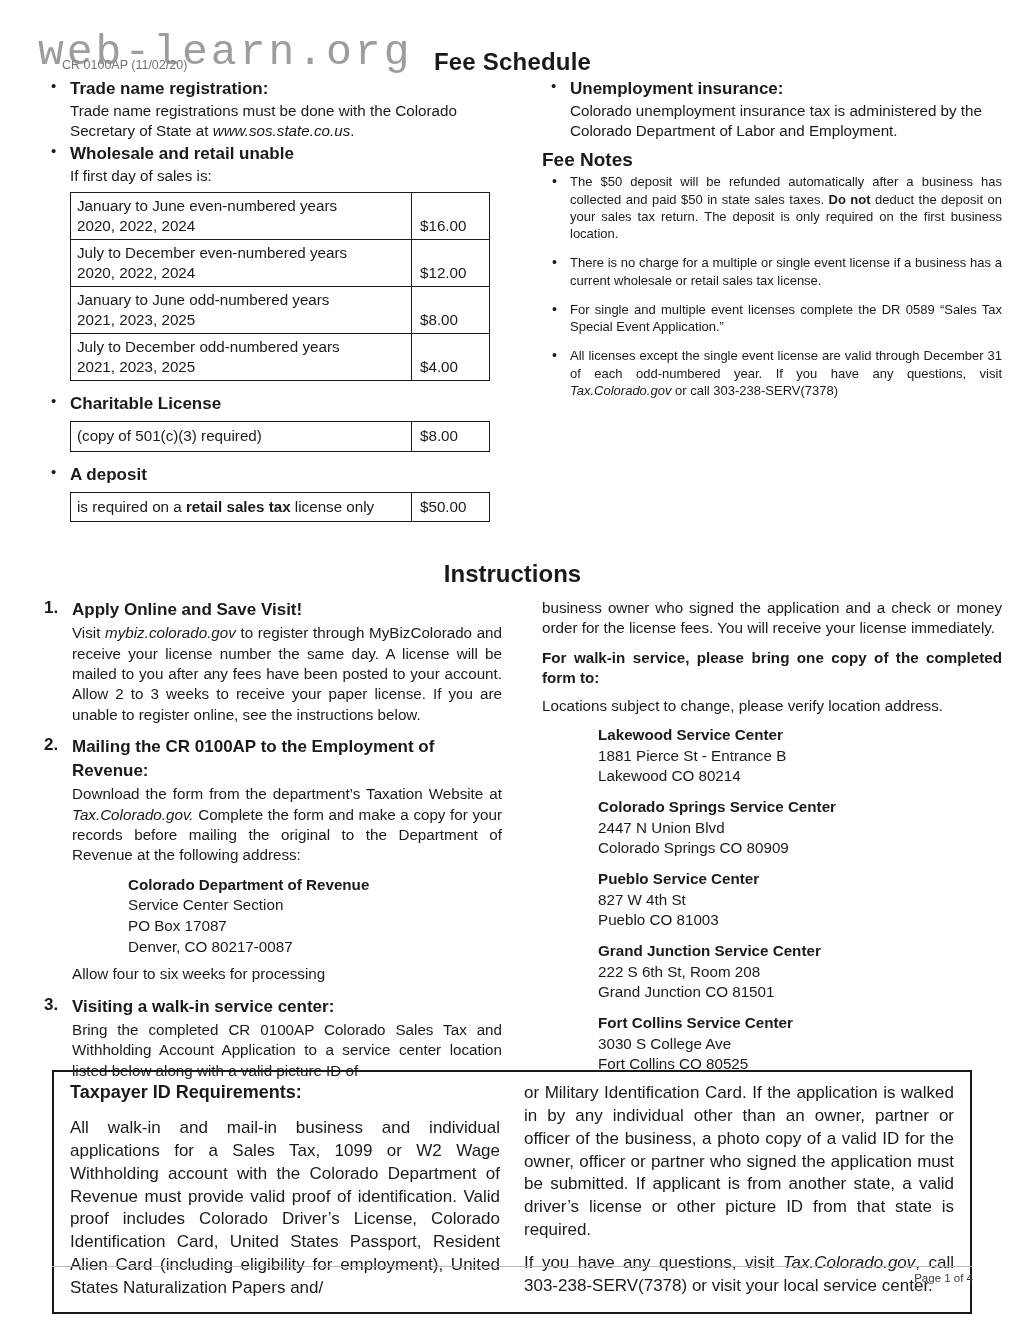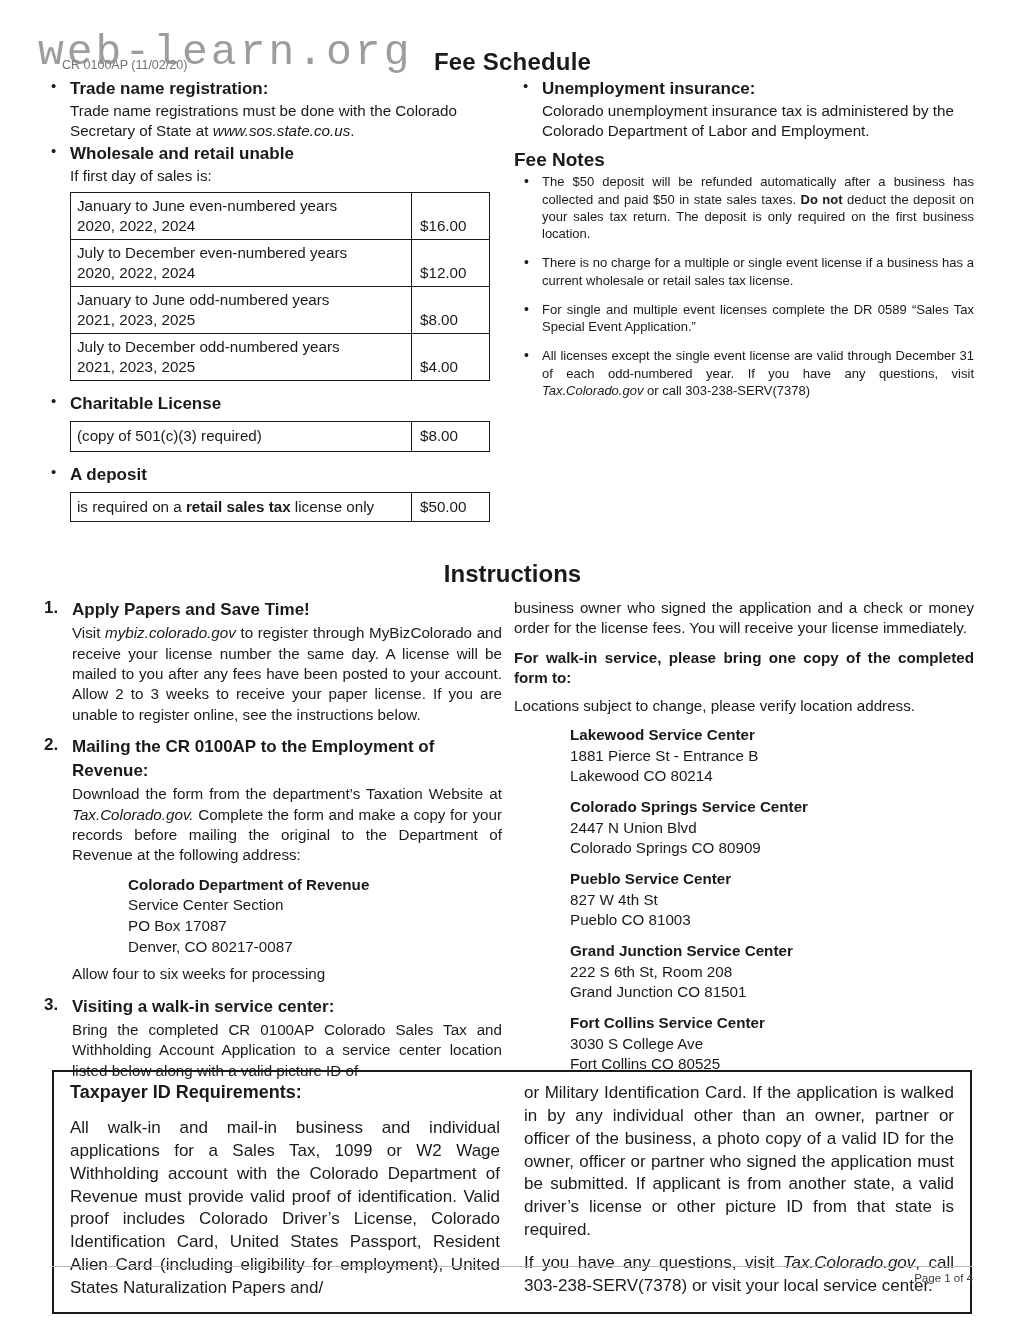--- a/index.html
+++ b/index.html
@@ -59,21 +59,21 @@
   .section-title {
     text-align: center;
     font-size: 24px;
     font-weight: bold;
     margin: 0 0 10px 0;
   }
 
   
   .cols {
     display: flex;
-    gap: 12px;
+    gap: 40px;
     align-items: flex-start;
   }
   .col { width: 460px; flex: 0 0 460px; }
 
   
   ul.bl { list-style: none; margin: 0; padding: 0; }
   ul.bl > li {
     position: relative;
     padding-left: 28px;
     margin-bottom: 2px;
@@ -324,21 +324,21 @@
 
   <div class="instructions-wrap">
     <div class="section-title">Instructions</div>
 
     <div class="cols">
 
       <div class="col">
         <ol class="steps">
 
           <li>
-            <div class="s-head">Apply Papers and Save Time!</div>
+            <div class="s-head">Apply Online and Save Visit!</div>
             <div class="s-body"><span>Visit </span><span class="it">mybiz.colorado.gov</span><span> to register through MyBizColorado and receive your license number the same day. A license will be mailed to you after any fees have been posted to your account. Allow 2 to 3 weeks to receive your paper license. If you are unable to register online, see the instructions below.</span></div>
           </li>
 
           <li>
             <div class="s-head">Mailing the CR 0100AP to the Employment of Revenue:</div>
             <div class="s-body"><span>Download the form from the department’s Taxation Website at </span><span class="it">Tax.Colorado.gov.</span><span> Complete the form and make a copy for your records before mailing the original to the Department of Revenue at the following address:</span></div>
             <div class="addr">
               <div class="nm">Colorado Department of Revenue</div>
               <div>Service Center Section</div>
               <div>PO Box 17087</div>

